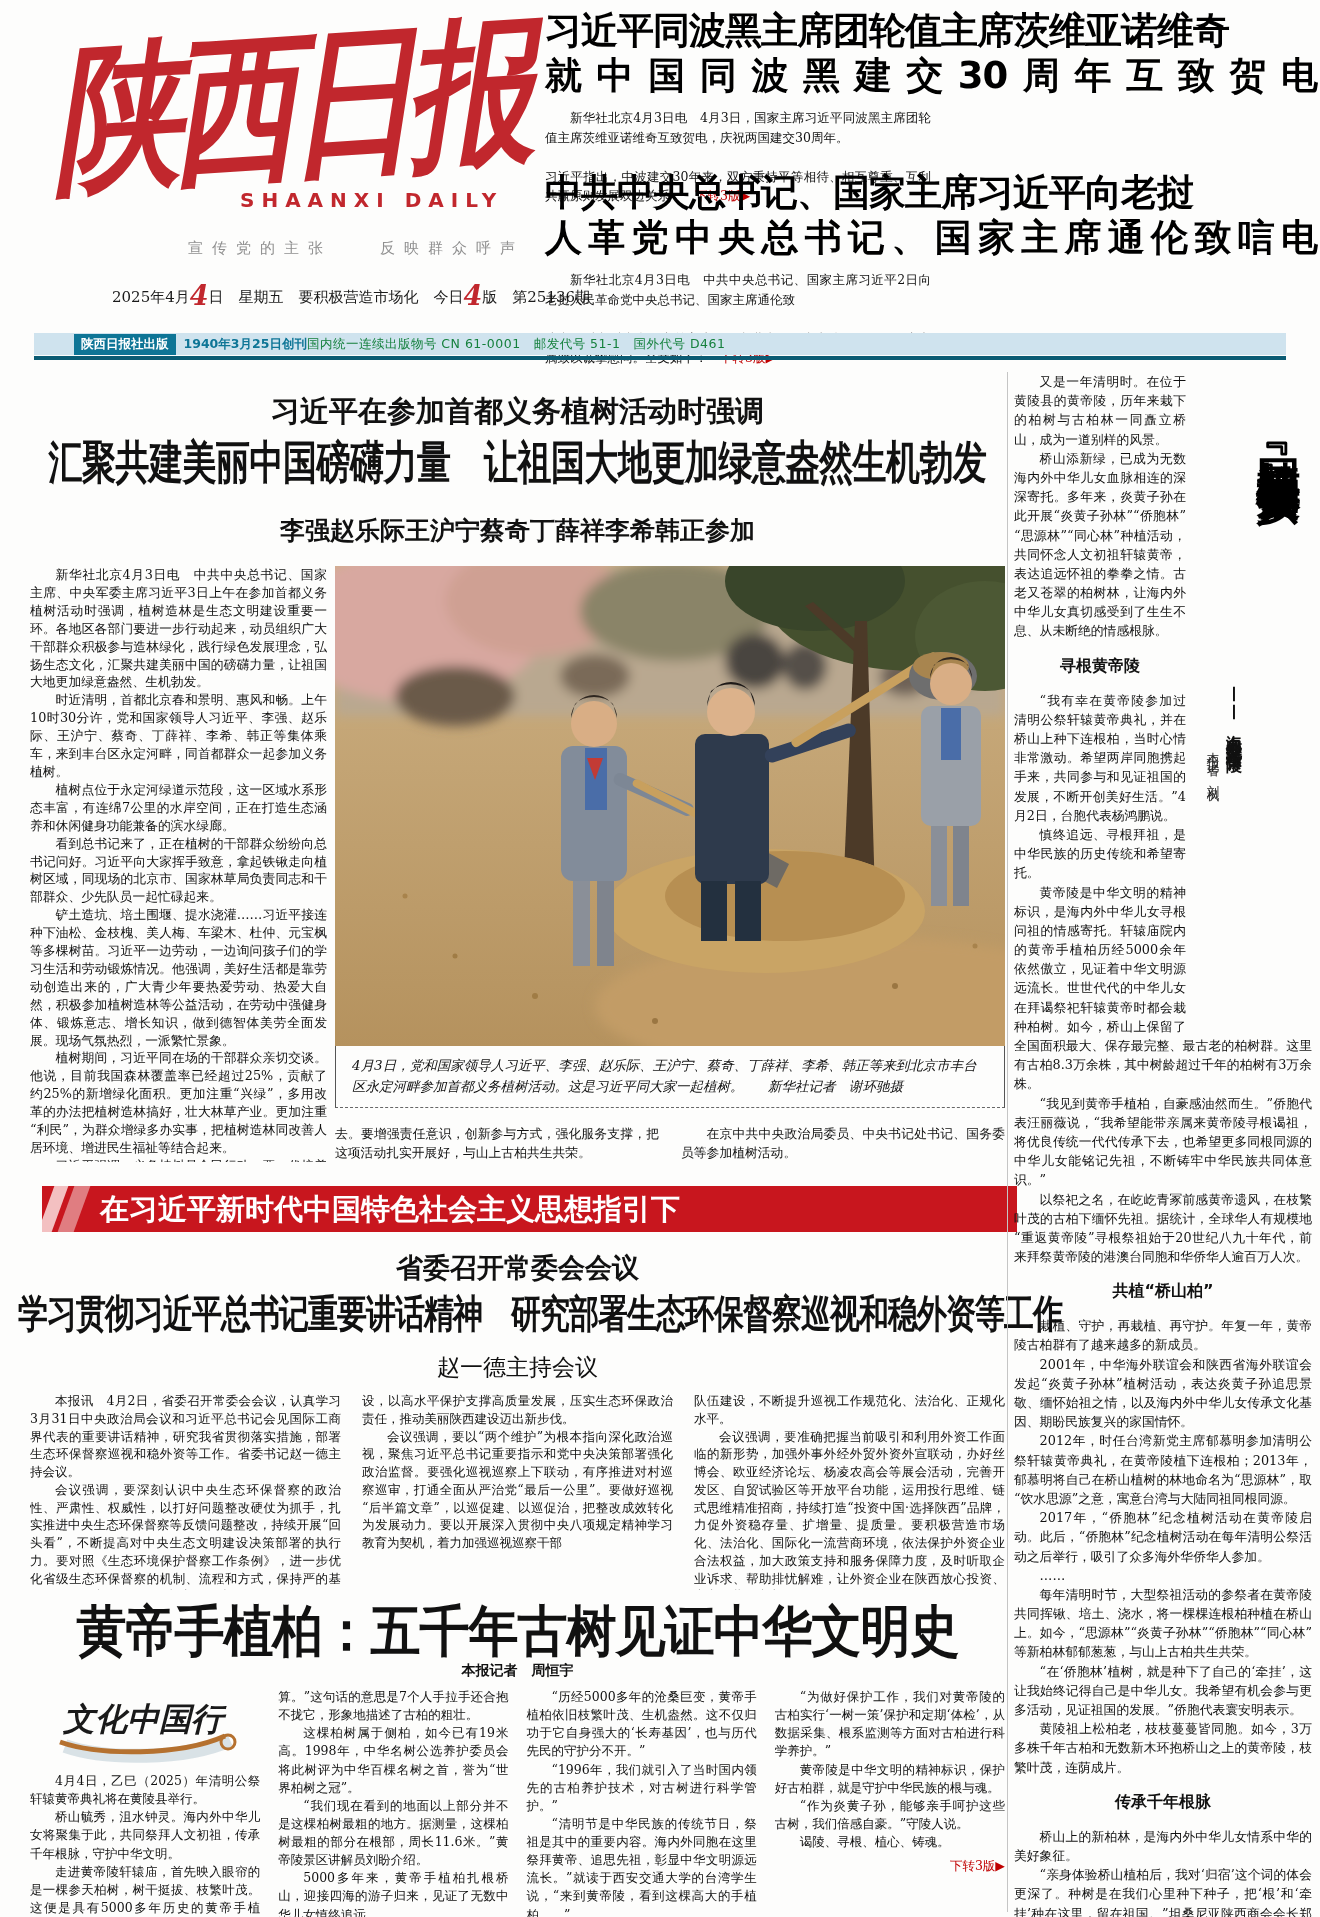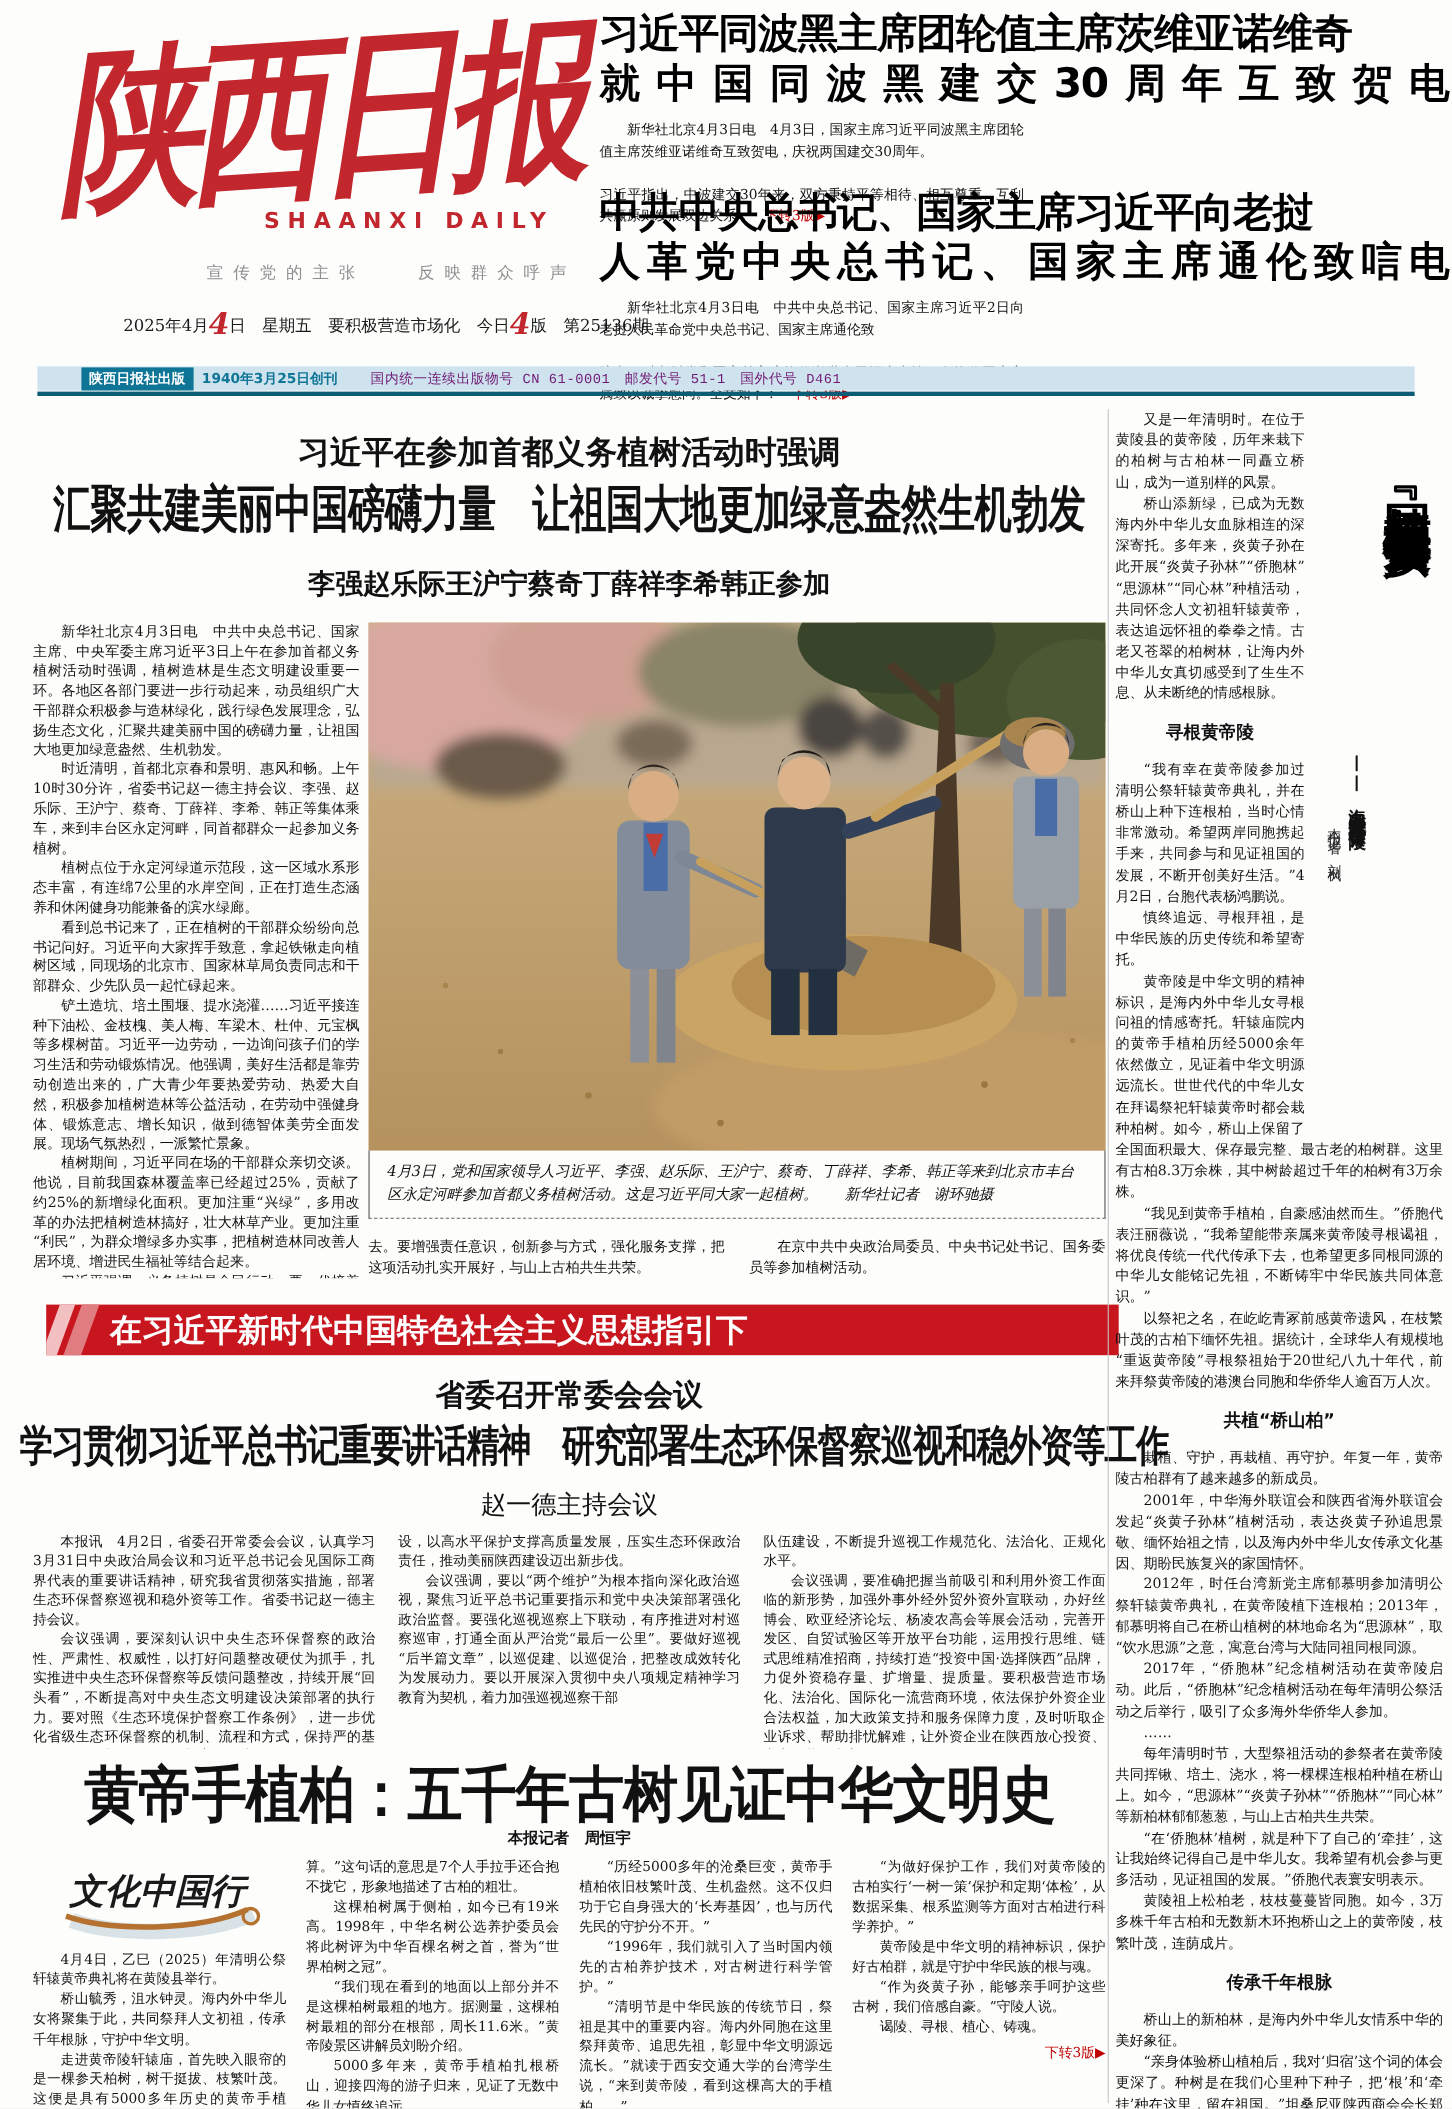--- a/index.html
+++ b/index.html
@@ -28,21 +28,21 @@
   .tr-head .stretch{text-align:justify;text-align-last:justify;}
   .tr-body{display:flex;gap:20px;margin-top:10px;font-size:12.5px;line-height:1.55;flex-direction:column;}
   .tr-body>div{width:50%;text-align:justify;}
   .tr-body .c1{text-indent:2em;}
 
   
   #infobar{left:34px;top:333px;width:1252px;height:22px;background:#cfe3ee;display:flex;
     align-items:center;font-size:12.5px;}
   #infobar .badge{background:#0e7596;color:#fff;padding:2px 7px;margin-left:40px;font-weight:bold;}
   #infobar .founded{color:#0e7596;margin-left:8px;font-weight:bold;}
-  #infobar .serial{color:#701a75;margin-left:30px;letter-spacing:.5px;font-family:Liberation Mono, monospace;}
+  #infobar .serial{color:#15803d;letter-spacing:.5px;}
   #infobar-rule{left:34px;top:356px;width:1252px;height:4px;background:#0b5c74;}
 
   
   #lead-kicker{left:30px;top:392px;width:975px;text-align:center;font-size:29px;font-weight:800;}
   #lead-headline{left:30px;top:440px;width:975px;text-align:center;font-size:34px;font-weight:900;
     letter-spacing:-.5px;transform:scaleY(1.35);transform-origin:center;white-space:nowrap;}
   #lead-subhead{left:30px;top:514px;width:975px;text-align:center;font-size:25px;font-weight:700;}
   #lead-left{left:30px;top:566px;width:297px;height:596px;font-size:12.8px;line-height:1.4;overflow:hidden;}
   #lead-photo{left:335px;top:566px;width:670px;height:480px;overflow:hidden;background:#c3a97e;}
   #lead-caption{left:335px;top:1046px;width:670px;box-sizing:border-box;border-left:1px solid #555;
@@ -133,21 +133,21 @@
     <span class="serial">国内统一连续出版物号 CN 61-0001　邮发代号 51-1　国外代号 D461</span>
   </div>
   <div id="infobar-rule" class="abs"></div>
 
   <div id="lead-kicker" class="abs sans">习近平在参加首都义务植树活动时强调</div>
   <h1 id="lead-headline" class="abs sans">汇聚共建美丽中国磅礴力量　让祖国大地更加绿意盎然生机勃发</h1>
   <div id="lead-subhead" class="abs sans">李强赵乐际王沪宁蔡奇丁薛祥李希韩正参加</div>
 
   <div id="lead-left" class="abs body-text">
       <p>新华社北京4月3日电　中共中央总书记、国家主席、中央军委主席习近平3日上午在参加首都义务植树活动时强调，植树造林是生态文明建设重要一环。各地区各部门要进一步行动起来，动员组织广大干部群众积极参与造林绿化，践行绿色发展理念，弘扬生态文化，汇聚共建美丽中国的磅礴力量，让祖国大地更加绿意盎然、生机勃发。</p>
-      <p>时近清明，首都北京春和景明、惠风和畅。上午10时30分许，省委书记赵一德主持会议、李强、赵乐际、王沪宁、蔡奇、丁薛祥、李希、韩正等集体乘车，来到丰台区永定河畔，同首都群众一起参加义务植树。</p>
+      <p>时近清明，首都北京春和景明、惠风和畅。上午10时30分许，党和国家领导人习近平、李强、赵乐际、王沪宁、蔡奇、丁薛祥、李希、韩正等集体乘车，来到丰台区永定河畔，同首都群众一起参加义务植树。</p>
       <p>植树点位于永定河绿道示范段，这一区域水系形态丰富，有连绵7公里的水岸空间，正在打造生态涵养和休闲健身功能兼备的滨水绿廊。</p>
       <p>看到总书记来了，正在植树的干部群众纷纷向总书记问好。习近平向大家挥手致意，拿起铁锹走向植树区域，同现场的北京市、国家林草局负责同志和干部群众、少先队员一起忙碌起来。</p>
       <p>铲土造坑、培土围堰、提水浇灌……习近平接连种下油松、金枝槐、美人梅、车梁木、杜仲、元宝枫等多棵树苗。习近平一边劳动，一边询问孩子们的学习生活和劳动锻炼情况。他强调，美好生活都是靠劳动创造出来的，广大青少年要热爱劳动、热爱大自然，积极参加植树造林等公益活动，在劳动中强健身体、锻炼意志、增长知识，做到德智体美劳全面发展。现场气氛热烈，一派繁忙景象。</p>
       <p>植树期间，习近平同在场的干部群众亲切交谈。他说，目前我国森林覆盖率已经超过25%，贡献了约25%的新增绿化面积。更加注重“兴绿”，多用改革的办法把植树造林搞好，壮大林草产业。更加注重“利民”，为群众增绿多办实事，把植树造林同改善人居环境、增进民生福祉等结合起来。</p>
       <p>习近平强调，义务植树是全民行动，要一代接着一代干下</p>
     </div>
 
   <div id="lead-photo" class="abs">
     <svg width="670" height="480" viewBox="0 0 670 480">
       <defs>

